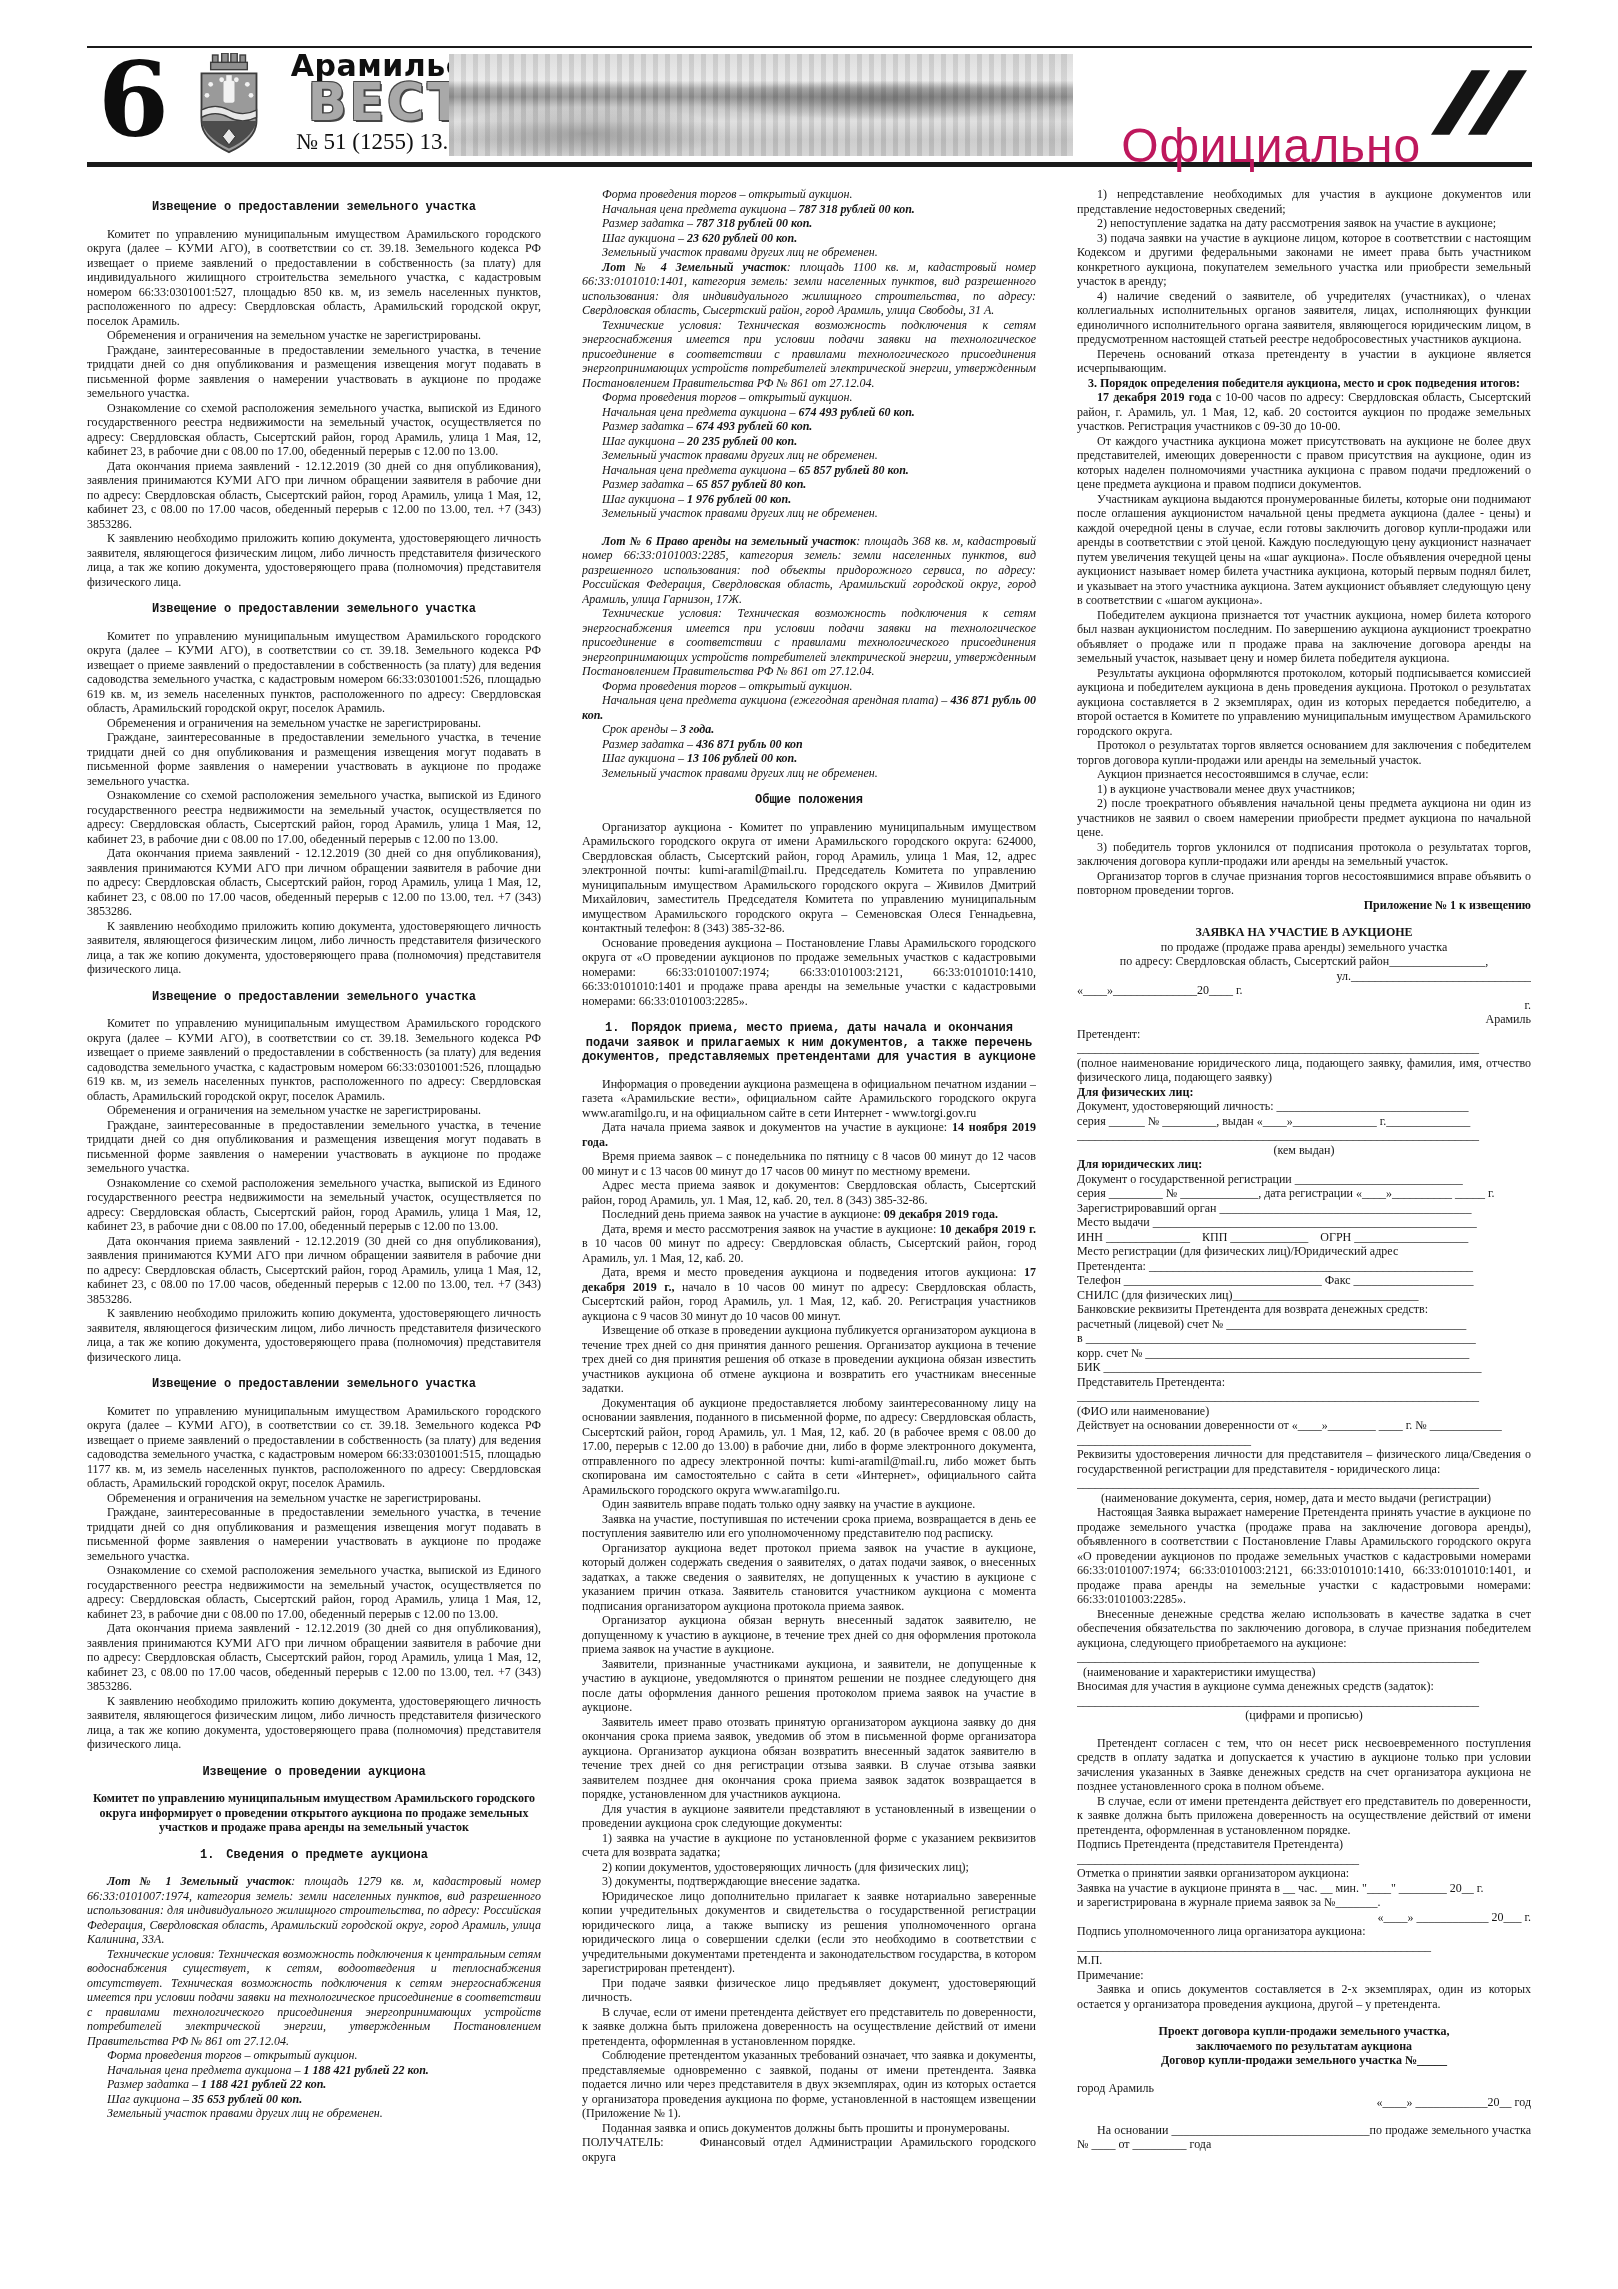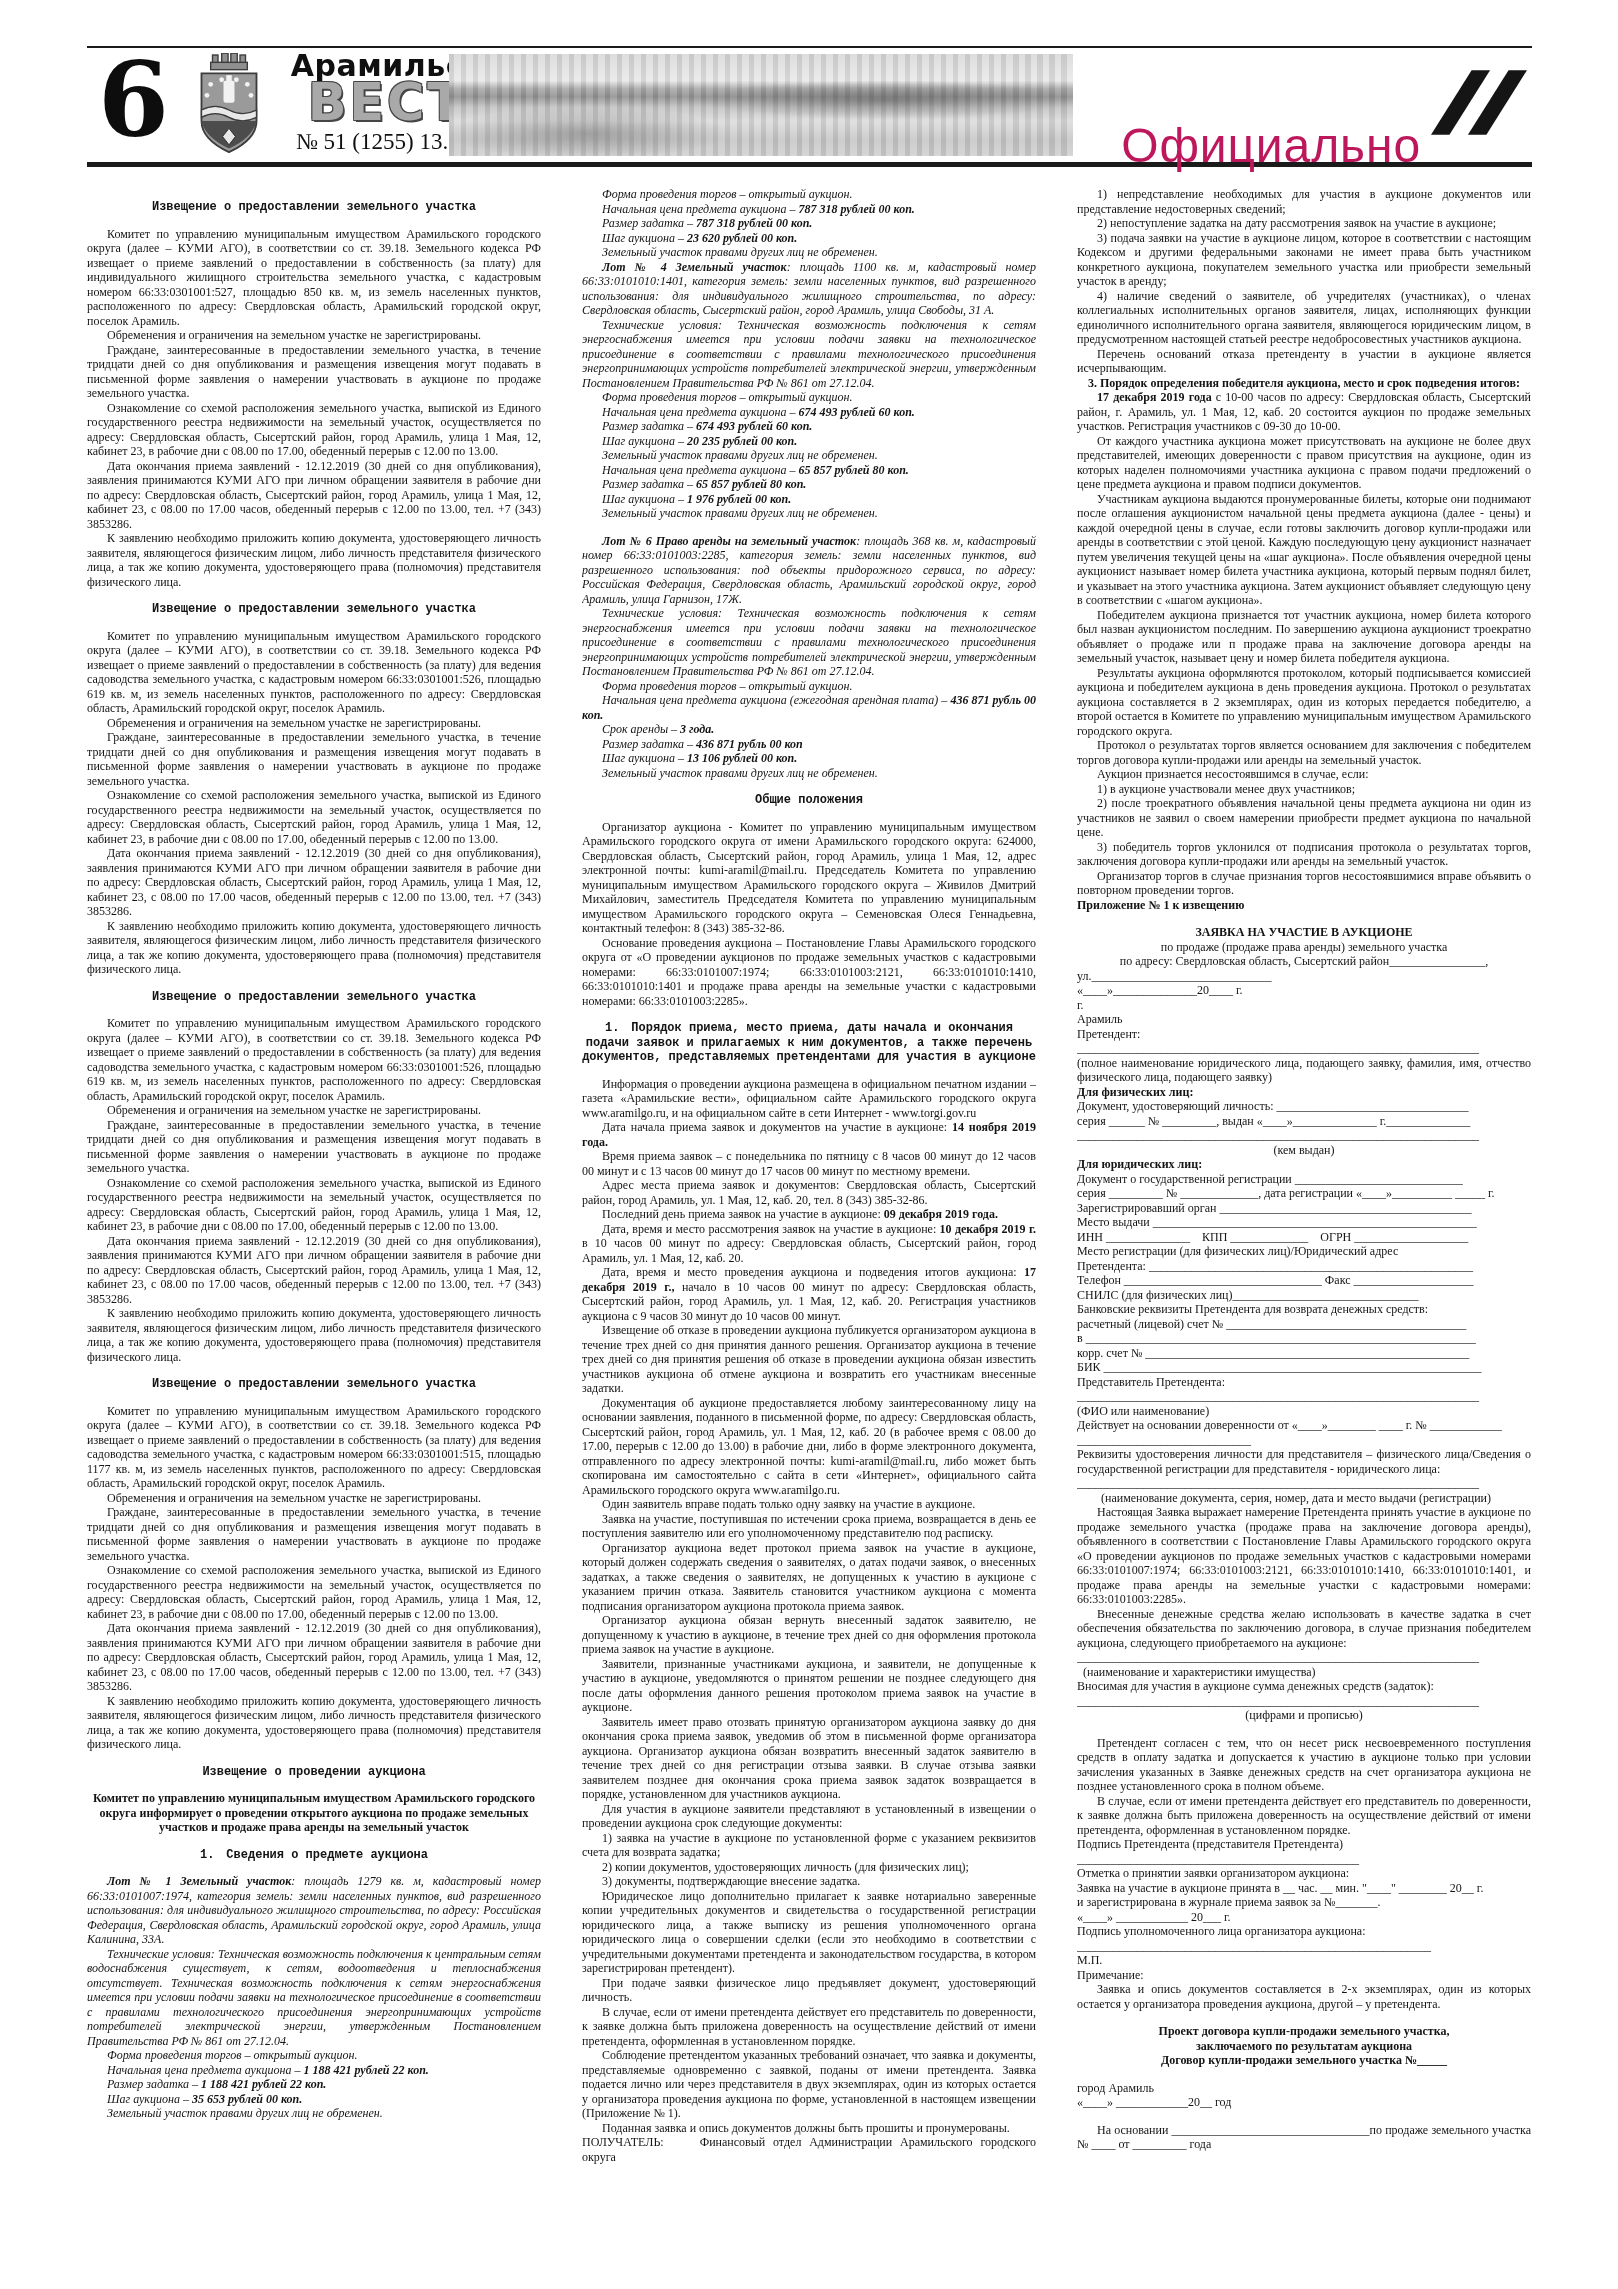--- a/index.html
+++ b/index.html
@@ -33,21 +33,21 @@
   
   .cols{display:flex;gap:41px;margin-top:20px;height:2026px;overflow:hidden;}
   .col{width:454px;flex:0 0 454px;font-size:12px;line-height:14.5px;overflow:hidden;}
   .blk{margin:0;}
   .bp  {text-align:justify;text-indent:20px;}
   .bpi {text-align:justify;text-indent:20px;font-style:italic;}
   .bpn {text-align:justify;}
   .bh  {font-weight:bold;text-align:center;margin:13px 0 12px;font-family:Liberation Mono, monospace;}
   .bhc {font-weight:bold;text-align:center;}
   .bc  {text-align:center;}
-  .br  {}
+  .br  {text-align:right;}
   .bgap{height:13px;}
   .fb{font-weight:bold;} .fi{font-style:italic;}
 </style>
 </head>
 <body>
 
 <div class="page">
 
   <div class="masthead">
     <div class="mh-num">6</div>

